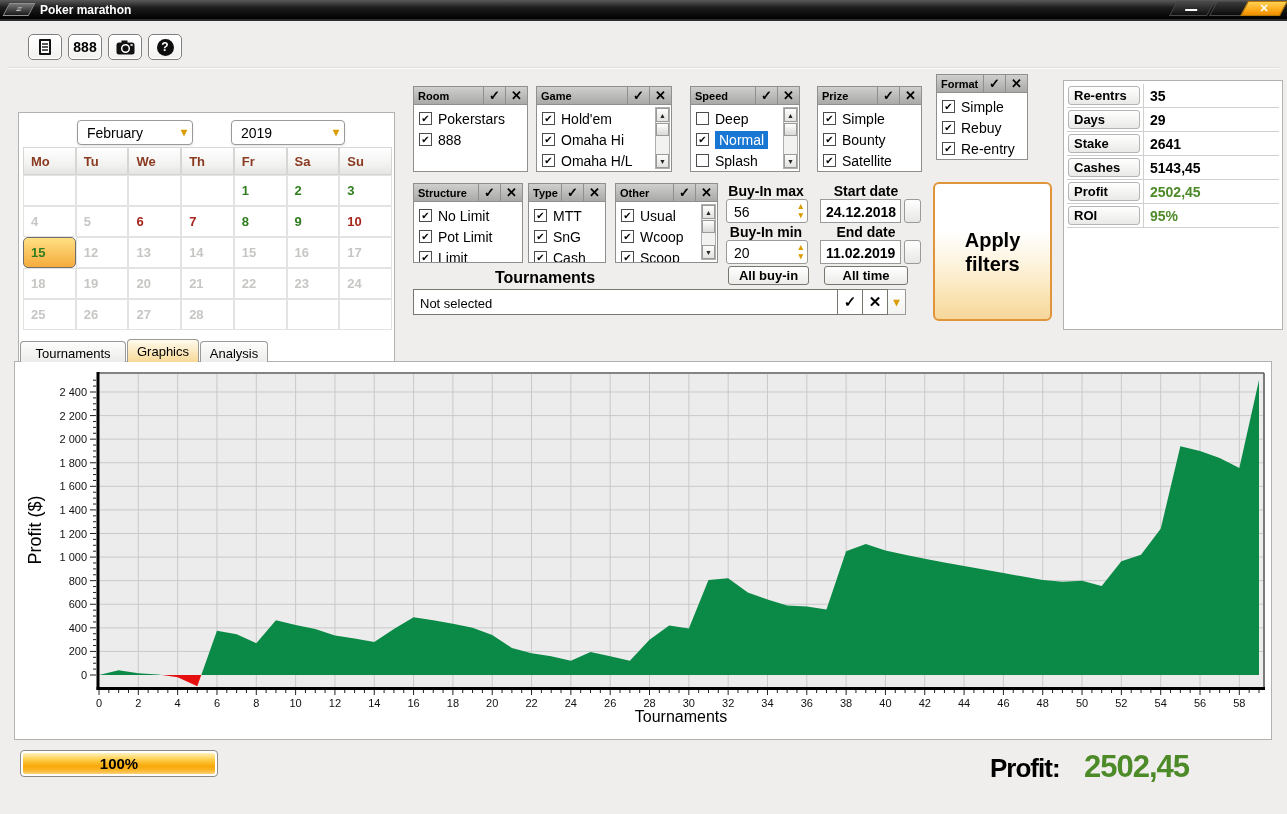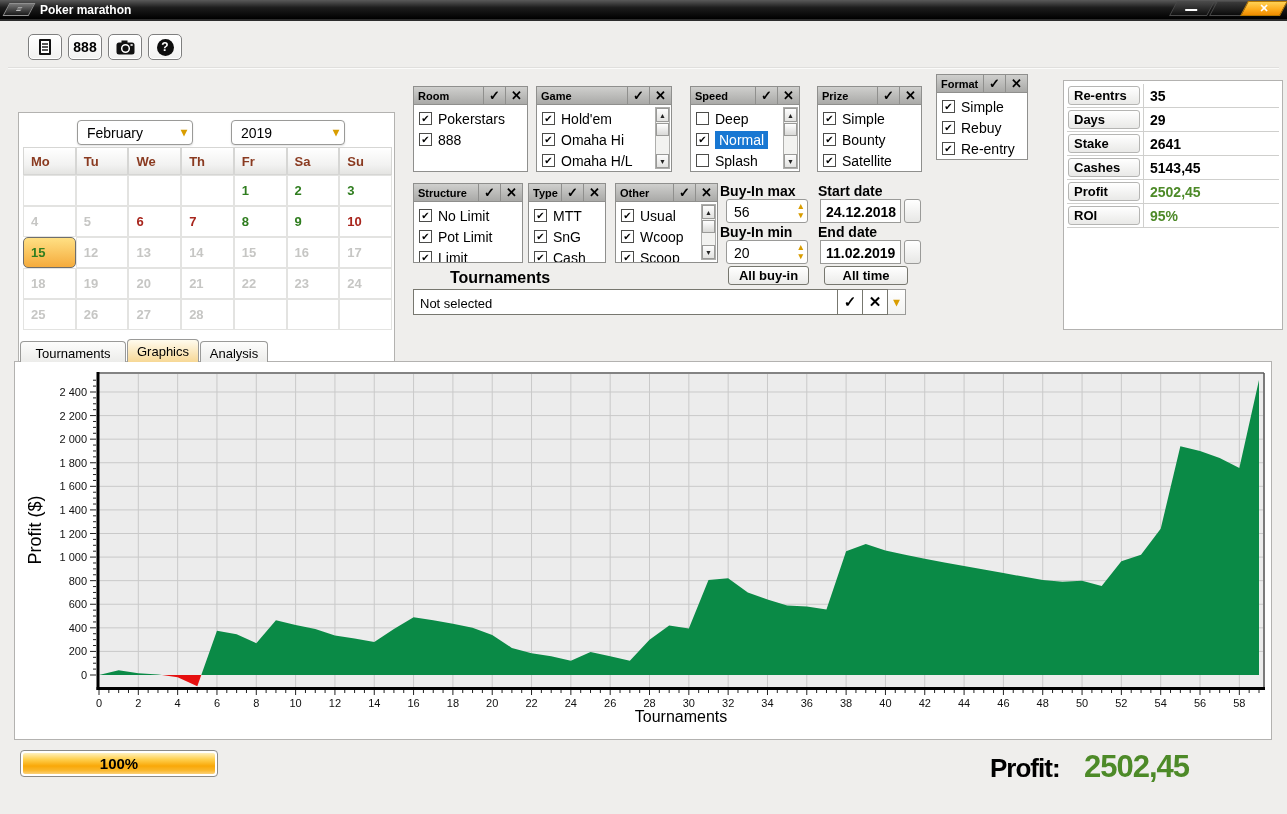--- a/index.html
+++ b/index.html
@@ -53,21 +53,21 @@
   .fp-item { display:flex; align-items:center; height:21px; }
   .cb { width:13px; height:13px; border:1px solid #4c4c4a; background:#fff; margin:0 6px 0 4px; font-size:10px; line-height:12px; text-align:center; flex:0 0 13px; }
   .fp-lab { font-size:14px; white-space:nowrap; }
   .fp-lab.sel { background:#1877d2; color:#fff; padding:1px 4px; }
   .sb { position:absolute; right:1px; top:20px; bottom:2px; width:15px; background:#f2f2f0; border:1px solid #aeaeac; }
   .sb-btn { position:absolute; left:0; right:0; height:14px; background:linear-gradient(#fdfdfd,#e2e2e0); border:1px solid #9a9a98; text-align:center; font-size:7px; line-height:13px; color:#222; }
   .sb-up { top:0; } .sb-down { bottom:0; }
   .sb-thumb { position:absolute; left:0; right:0; top:15px; height:13px; background:linear-gradient(#fff,#d9d9d7); border:1px solid #9a9a98; }
 
   
-  .flabel { position:absolute; font-weight:bold; font-size:14px; text-align:left; }
+  .flabel { position:absolute; font-weight:bold; font-size:14px; text-align:center; }
   .spin { position:absolute; width:82px; height:24px; border:1px solid #9a9a98; border-radius:3px; background:#fff; font-size:14px; padding:4px 0 0 7px; }
   .spin .arrows { position:absolute; right:4px; top:2px; color:#d99d00; font-size:9px; line-height:9px; font-weight:bold; text-align:center; }
   .sbtn { position:absolute; height:19px; border:1px solid #77776f; border-radius:3px; background:linear-gradient(#ffffff,#ebebe9);
     font-weight:bold; font-size:13px; text-align:center; padding-top:1px; }
   .dfield { position:absolute; width:81px; height:24px; border:1px solid #9a9a98; background:#fff; font-weight:bold; font-size:14px; padding:4px 0 0 5px; }
   .dbtn { position:absolute; width:17px; height:24px; border:1px solid #9a9a98; border-radius:3px; background:linear-gradient(#ffffff,#e7e7e5); }
   .apply { position:absolute; left:933px; top:182px; width:119px; height:139px; border:2px solid #e0953a; border-radius:6px;
     background:linear-gradient(180deg,#ffffff 0%,#ffffff 35%,#fdf3dc 60%,#f9e2b0 85%,#f6d79b 100%);
     font-size:20px; font-weight:bold; text-align:center; display:flex; align-items:center; justify-content:center; line-height:1.2; }
   .tsel-field { position:absolute; left:413px; top:289px; width:425px; height:26px; border:1px solid #77776f; background:#fff; font-size:13px; padding:6px 0 0 6px; }
@@ -391,20 +391,21 @@
   <div class="sbtn" style="left:728px; top:266px; width:81px;">All buy-in</div>
 
   <div class="flabel" style="left:818px; top:183px; width:96px;">Start date</div>
   <div class="dfield" style="left:820px; top:199px;">24.12.2018</div>
   <div class="dbtn" style="left:904px; top:199px;"></div>
   <div class="flabel" style="left:818px; top:224px; width:96px;">End date</div>
   <div class="dfield" style="left:820px; top:240px;">11.02.2019</div>
   <div class="dbtn" style="left:904px; top:240px;"></div>
   <div class="sbtn" style="left:824px; top:266px; width:84px;">All time</div>
 
+  <div class="apply">Apply filters</div>
 
   <div class="flabel" style="left:450px; top:269px; width:190px; font-size:16px;">Tournaments</div>
   <div class="tsel-field">Not selected</div>
   <div class="tsel-btn" style="left:838px;">✓</div>
   <div class="tsel-btn" style="left:863px;">✕</div>
   <div class="tsel-dd" style="left:888px;">▾</div>
 
   <div class="panel" id="stats">
     <div id="stats-rows">
         <div class="srow">

